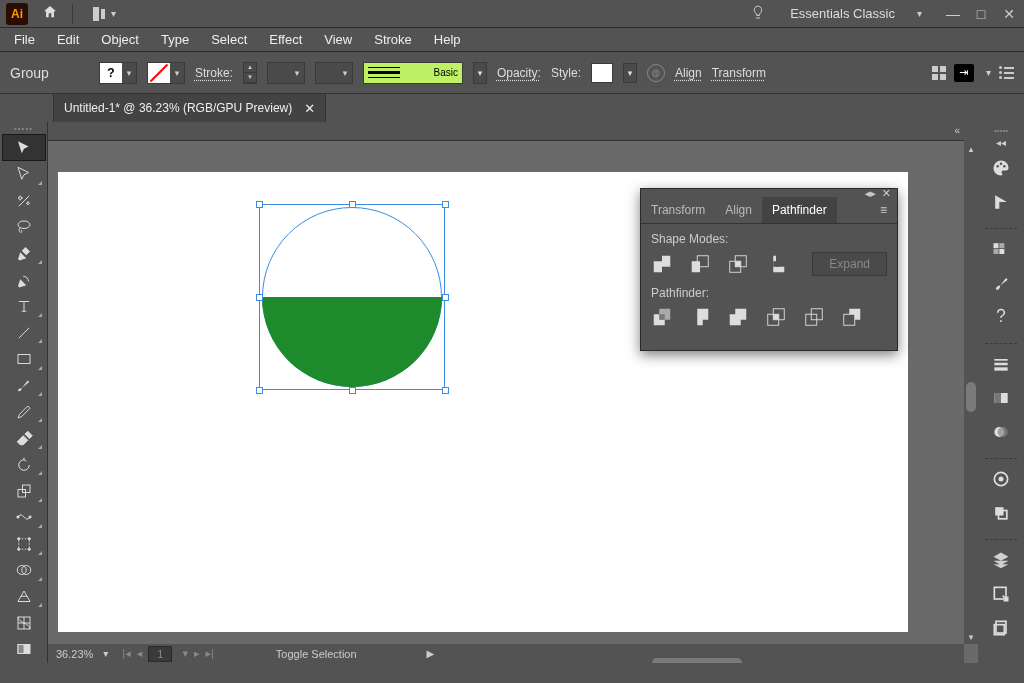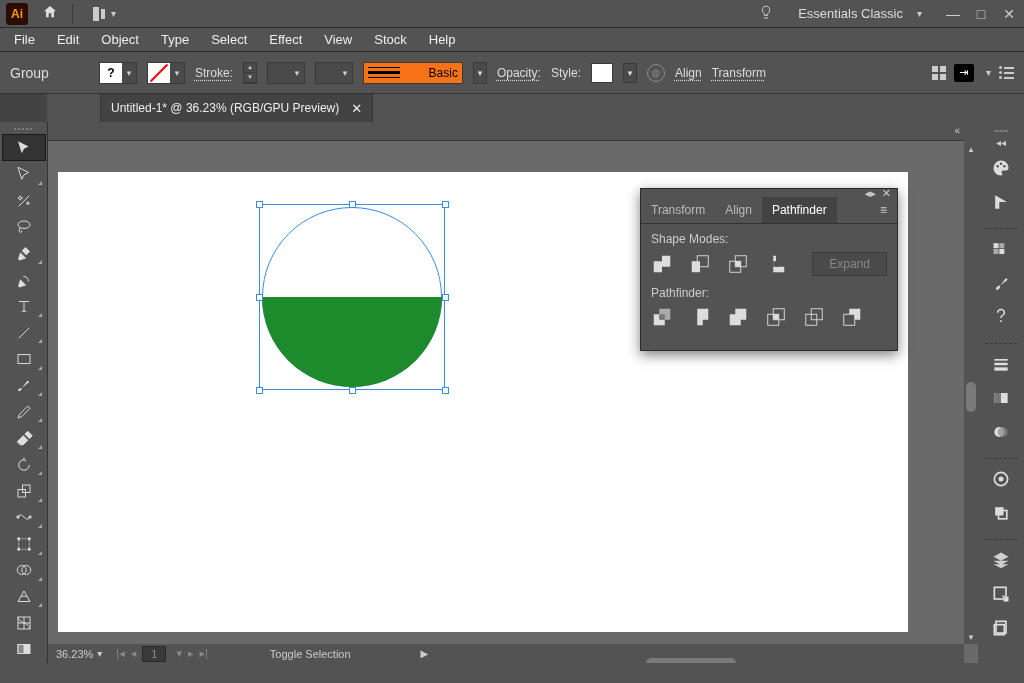--- a/index.html
+++ b/index.html
@@ -9,21 +9,21 @@
 .titlebar { height: 28px; background: #535353; display: flex; align-items: center; padding: 0 6px; gap: 10px; border-bottom: 1px solid #2a2a2a;}
 .ai-logo { width: 22px; height: 22px; background: #2b0c00; border-radius: 3px; display: flex; align-items: center; justify-content: center; color: #ff9a00; font-weight: bold; font-size: 12px; }
 .home-icon { color: #ddd; font-size: 16px; padding: 0 4px; }
 .titlebar-sep { width: 1px; height: 20px; background: #3a3a3a; }
 .arrange-icon { display: flex; gap: 2px; margin-left: 10px; align-items: center; }
 .arrange-icon .col { width: 6px; height: 14px; background: #ccc; }
 .arrange-icon .col.small { width: 4px; height: 10px; }
 .chev { color: #ccc; font-size: 10px; margin-left: 4px; }
 .titlebar-spacer { flex: 1; }
 .lightbulb { color: #ccc; font-size: 16px; margin-right: 14px; }
-.workspace { color: #ddd; font-size: 13px; display: flex; align-items: center; gap: 10px; margin-right: 12px; }
+.workspace { color: #ddd; font-size: 13px; display: flex; align-items: center; gap: 18px; margin-right: 12px; }
 .stock-search { display: flex; align-items: center; background: #424242; border-radius: 10px; padding: 2px 8px; margin-right: 12px; }
 .stock-search input { background: transparent; border: none; outline: none; color: #ddd; font-size: 11px; width: 130px; }
 .stock-search .mag { color: #bbb; font-size: 12px; margin-right: 2px; }
 .win-controls { display: flex; gap: 10px; color: #ccc; font-size: 14px; }
 .win-controls span { width: 18px; text-align: center; }
 
 
 .menubar { height: 24px; background: #535353; display: flex; align-items: center; padding: 0 4px; gap: 2px; border-bottom: 1px solid #2a2a2a;}
 .menubar span { color: #eee; font-size: 13px; padding: 3px 10px; }
 
@@ -34,37 +34,37 @@
 .dropdown .swatch { width: 22px; height: 20px; display: flex; align-items: center; justify-content: center; }
 .dropdown .caret { width: 14px; background: #4a4a4a; height: 20px; display: flex; align-items: center; justify-content: center; font-size: 9px; color: #ccc;}
 .question-swatch { background: #fff; color: #000; font-size: 12px; font-weight: bold; }
 .noline-swatch { background: #fff; position: relative; }
 .noline-swatch::after { content: ""; position: absolute; width: 24px; height: 2px; background: red; transform: rotate(-45deg); left: -1px; top: 9px;}
 .ctrl-underlined { text-decoration: underline dotted; text-underline-offset: 3px; }
 .stroke-spinner { display: flex; flex-direction: column; border: 1px solid #3a3a3a; height: 22px; width: 14px; background: #4a4a4a;}
 .stroke-spinner div { flex:1; display:flex; align-items:center; justify-content:center; font-size:7px; color:#ccc; border-bottom:1px solid #3a3a3a;}
 .wide-dd { width: 64px; background: #4a4a4a; }
 .wide-dd2 { width: 94px; background: #4a4a4a; }
-.basic-dd { background: #f97316; width: 100px; height: 22px; border:1px solid #3a3a3a; display:flex; align-items:center; padding: 0 4px; font-size:12px; color:#000; justify-content:space-between;}
+.basic-dd { background: #bef264; width: 100px; height: 22px; border:1px solid #3a3a3a; display:flex; align-items:center; padding: 0 4px; font-size:10px; color:#000; justify-content:space-between;}
 .basic-dd .bars{display:flex;flex-direction:column;gap:3px;}
 .basic-dd .bars div{height:1px;background:#000;width:32px;}
 .basic-dd .bars div.thick{height:3px;}
 .opac-swatch{width:22px;height:20px;background:#fff;border:1px solid #3a3a3a;}
 .globe{width:18px;height:18px;border:1px solid #888;border-radius:50%;color:#888;display:flex;align-items:center;justify-content:center;font-size:10px;}
 .ctrl-right{margin-left:auto;display:flex;align-items:center;gap:8px;}
 .grid-ico{display:inline-grid;grid-template-columns:6px 6px;gap:2px;}
 .grid-ico span{width:6px;height:6px;background:#ccc;}
 .iso-ico{width:20px;height:18px;background:#000;display:flex;align-items:center;justify-content:center;color:#fff;font-size:11px;border-radius:2px;}
 .list-ico{display:flex;flex-direction:column;gap:2px;}
 .list-ico span{display:flex;align-items:center;gap:2px;}
 .list-ico .dot{width:3px;height:3px;background:#ccc;border-radius:50%;}
 .list-ico .line{width:10px;height:2px;background:#ccc;}
 
 
-.tabstrip { height: 28px; background: #434343; display: flex; align-items: stretch; padding-left: 47px; }
+.tabstrip { height: 28px; background: #434343; display: flex; align-items: stretch; }
 .tabstrip .pad { width: 54px; background:#535353; border-right:1px solid #333;}
 .doctab { display: flex; align-items: center; padding: 0 10px; background: #434343; color: #eee; font-size: 12px; gap: 12px; border-right:1px solid #333;}
 .doctab .close { color: #eee; font-size: 13px; }
 .tabstrip .rest{flex:1;background:#535353;}
 
 
 .main { position: absolute; top: 122px; bottom: 20px; left: 0; right: 0; display: flex; }
 
 
 .tools { width: 48px; background: #535353; border-right: 1px solid #333; display: flex; flex-direction: column; align-items: center; padding-top: 2px;}
@@ -75,21 +75,21 @@
 .tool svg{width:18px;height:18px;stroke:#ddd;fill:none;stroke-width:1.3;}
 
 
 .canvas-wrap { flex: 1; background: #6a6a6a; position: relative; overflow:hidden;}
 .canvas-wrap .topcap{position:absolute;top:0;left:0;right:14px;height:19px;background:#535353;border-bottom:1px solid #333;}
 .artboard { position: absolute; left: 10px; top: 50px; width: 850px; height: 460px; background: #fff; }
 .scrollbar-y{position:absolute;right:0;top:0;bottom:19px;width:14px;background:#535353;}
 .scrollbar-y .thumb{position:absolute;left:2px;right:2px;top:260px;height:30px;background:#7a7a7a;border-radius:5px;}
 .scrollbar-y .arr{position:absolute;left:0;right:0;text-align:center;font-size:9px;color:#ccc;}
 .scrollbar-x-row{position:absolute;left:0;right:14px;bottom:0;height:19px;background:#535353;display:flex;align-items:center;color:#ccc;font-size:11px;}
-.zoom-dd{display:flex;align-items:center;gap:0;padding:0 8px;}
+.zoom-dd{display:flex;align-items:center;gap:6px;padding:0 8px;}
 .nav-btns{display:flex;align-items:center;gap:6px;padding:0 6px;}
 .nav-btns span{color:#888;font-size:11px;}
 .pagebox{background:#3a3a3a;padding:1px 8px;border:1px solid #2a2a2a;}
 .scroll-x{flex:1;position:relative;margin:0 8px;}
 .scroll-x .thumb{position:absolute;left:210px;width:90px;top:4px;height:10px;background:#7a7a7a;border-radius:5px;}
 
 
 .rightdock{width:46px;background:#535353;display:flex;flex-direction:column;align-items:center;padding-top:4px;}
 .rightdock .rdots{color:#888;font-size:8px;}
 .rightdock .chevcol{color:#ccc;font-size:10px;margin:2px 0 6px;}
@@ -150,21 +150,21 @@
 </div>
 
 <div class="menubar">
   <span>File</span>
   <span>Edit</span>
   <span>Object</span>
   <span>Type</span>
   <span>Select</span>
   <span>Effect</span>
   <span>View</span>
-  <span>Stock</span>
+  <span>Stroke</span>
   <span>Help</span>
 </div>
 
 <div class="controlbar">
   <span class="ctrl-label">Group</span>
   <div class="dropdown" style="margin-left:40px;">
     <div class="swatch question-swatch">?</div>
     <div class="caret">▾</div>
   </div>
   <div class="dropdown">

